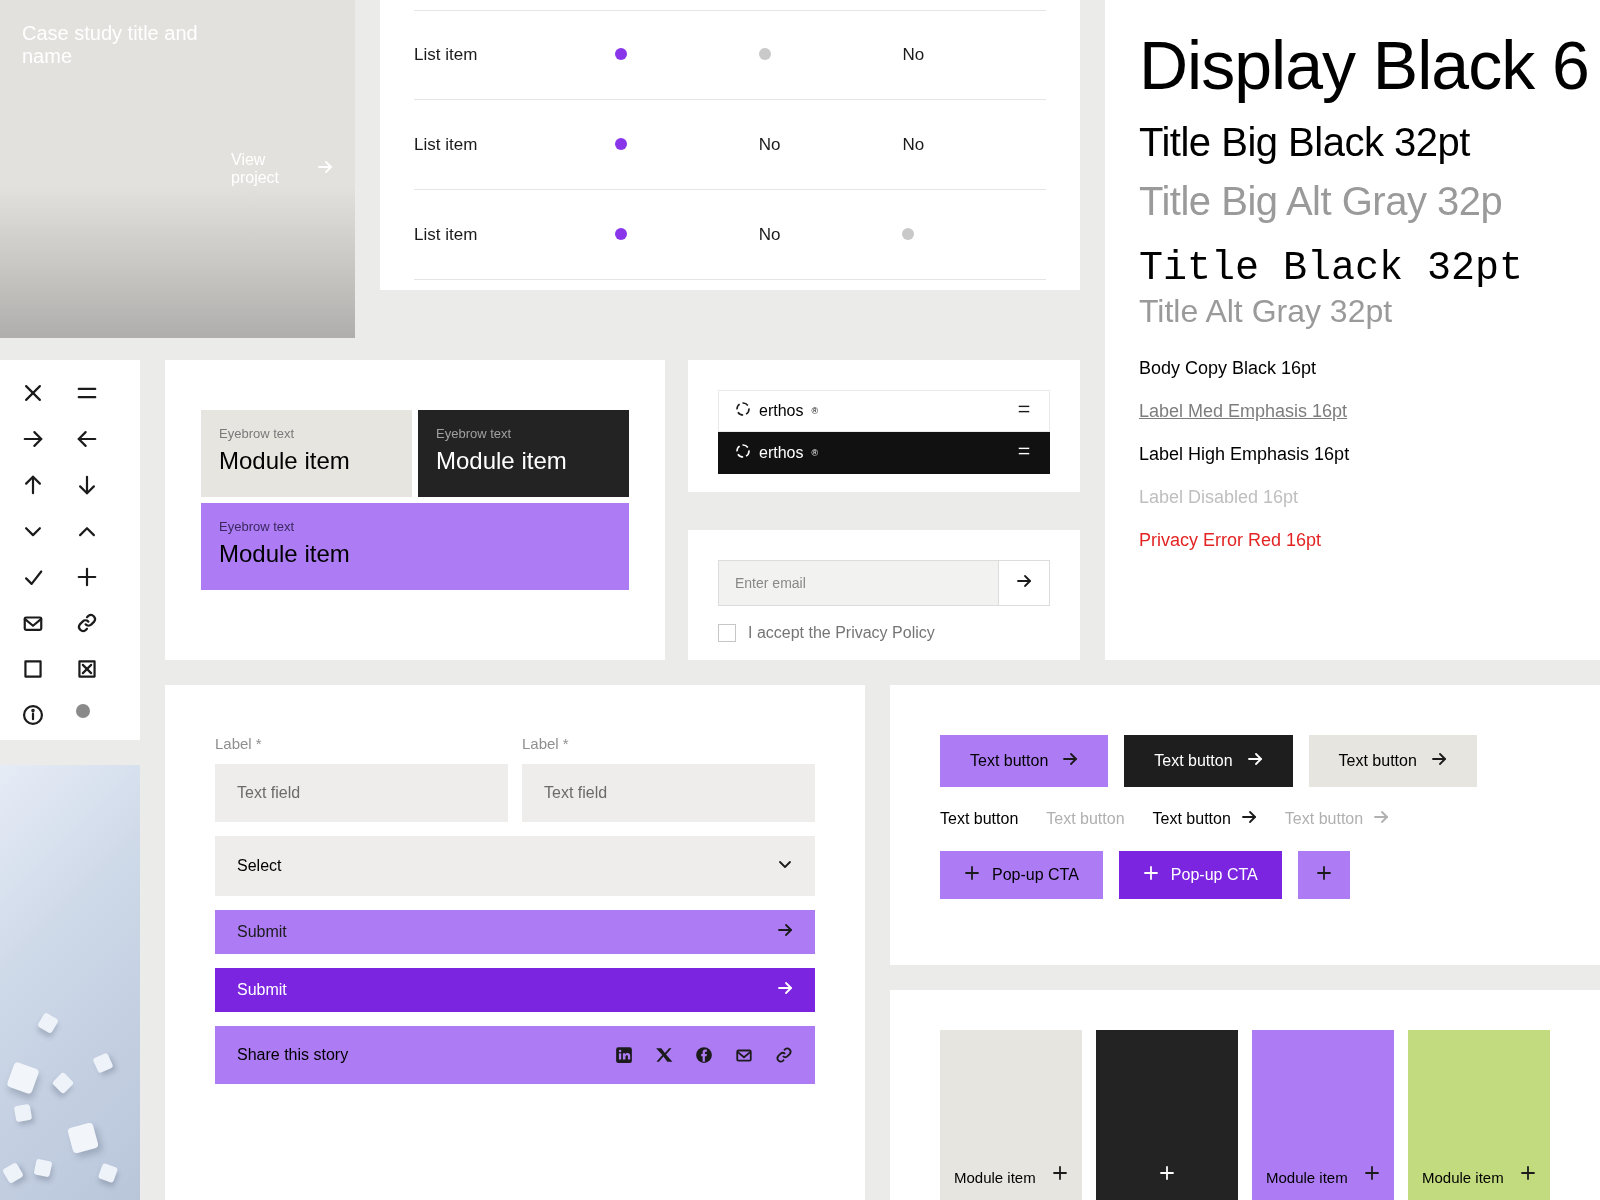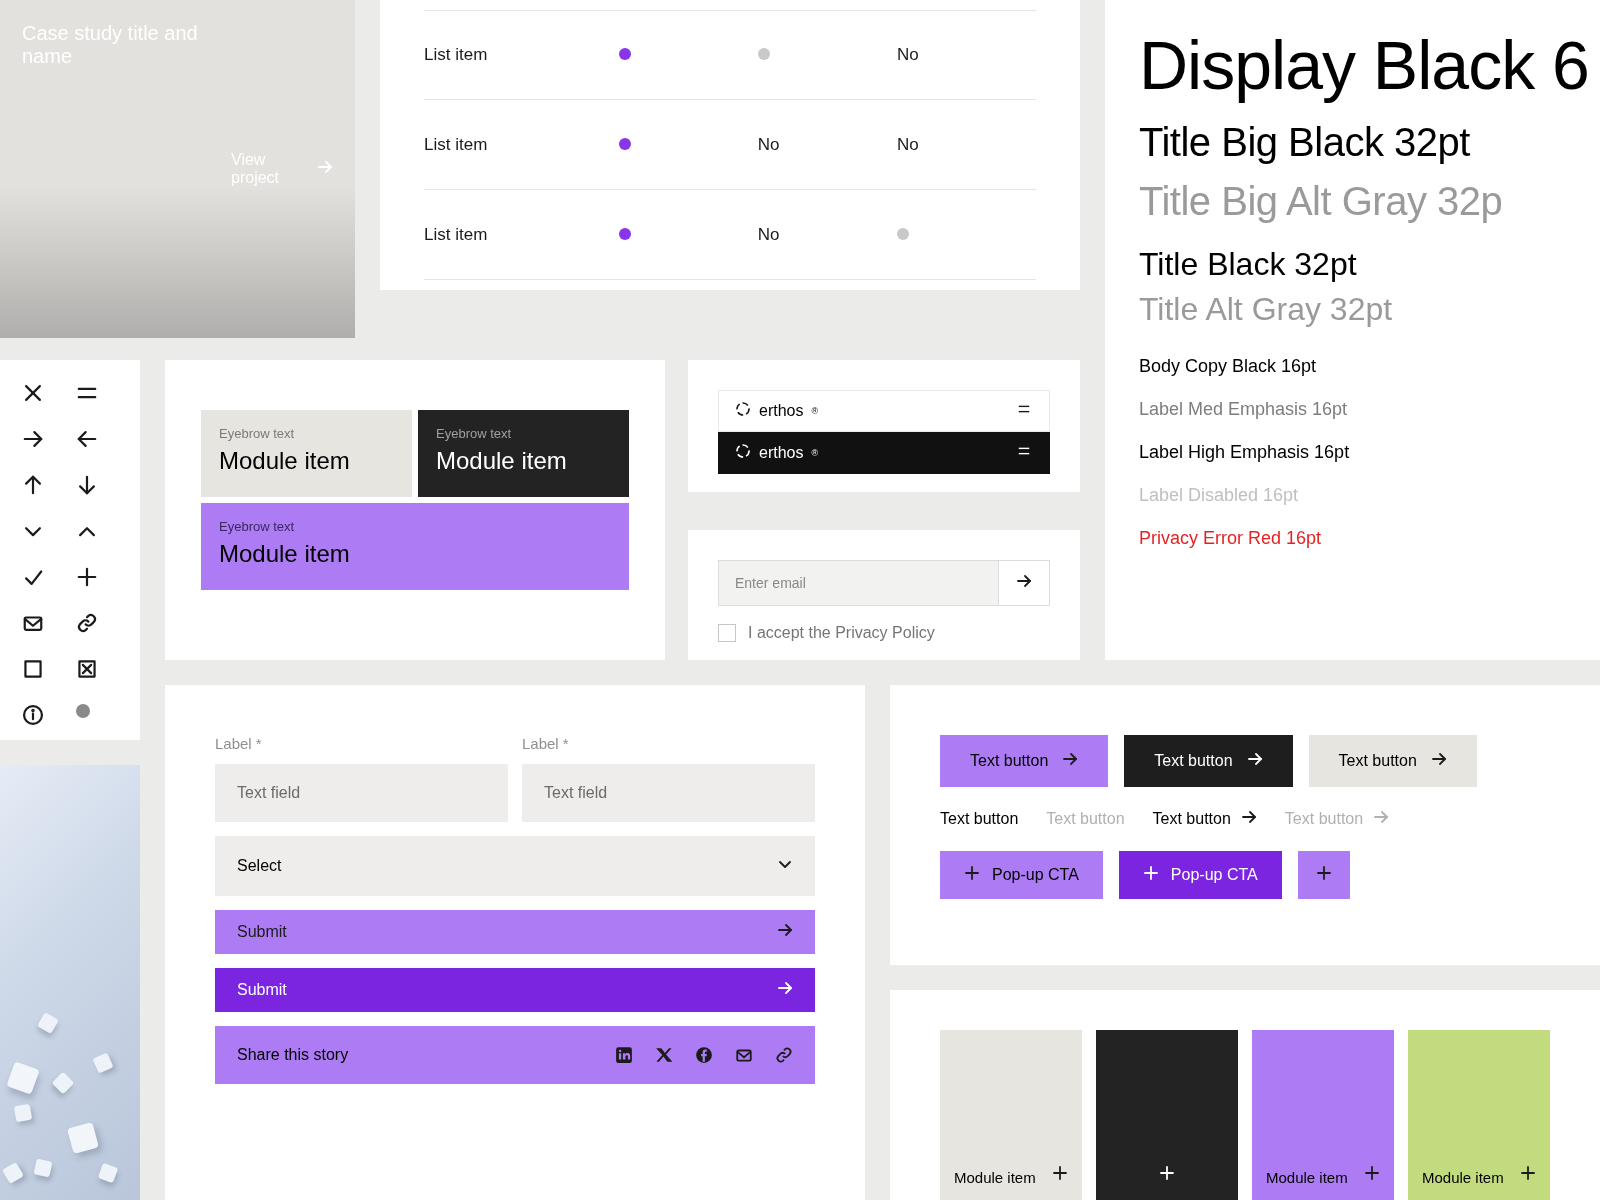--- a/index.html
+++ b/index.html
@@ -18,38 +18,38 @@
     left: 0; top: 0; width: 355px; height: 338px;
     background: linear-gradient(to bottom, #e2e1dd 0%, #e2e1dd 55%, #c9c8c4 78%, #afaead 100%);
     padding: 22px;
     display: flex; flex-direction: row; justify-content: flex-end;
     color: #fff;
   }
   .case-study .title { font-size: 20px; font-weight: 400; margin-bottom: 14px; }
   .case-study .link { font-size: 16px; display: flex; align-items: center; gap: 10px; }
 
   
-  .list-table { left: 380px; top: 0; width: 700px; height: 290px; padding: 10px 44px 24px; }
+  .list-table { left: 380px; top: 0; width: 700px; height: 290px; padding: 10px 34px 24px; }
   .lt-row { display: flex; align-items: center; height: 90px; border-bottom: 1px solid #e5e5e5; }
   .lt-row:first-child { border-top: 1px solid #e5e5e5; }
   .lt-cell { flex:1; font-size: 17px; color: #1b1b1b; }
   .lt-cell:first-child { flex: 1.4; }
   .dot { width: 12px; height: 12px; border-radius: 50%; display: inline-block; }
   .dot.purple { background: #8936ea; }
   .dot.gray { background: #c9c9c9; }
 
   
   .typo { left: 1105px; top: 0; width: 495px; height: 660px; padding: 26px 34px; overflow: hidden; }
   .typo .display { font-size: 68px; font-weight: 500; letter-spacing: -1px; white-space: nowrap; margin-bottom: 16px; }
   .typo .t-big-black { font-size: 40px; font-weight: 500; letter-spacing: -0.5px; margin-bottom: 14px; }
   .typo .t-big-gray { font-size: 40px; font-weight: 400; color: #9a9a9a; letter-spacing: -0.5px; margin-bottom: 22px; white-space: nowrap; }
-  .typo .t-black { font-size: 32px; font-weight: 500; margin-bottom: 8px; }
+  .typo .t-black { font-size: 40px; font-weight: 500; margin-bottom: 2px; font-family: Liberation Mono, monospace; }
   .typo .t-gray { font-size: 32px; font-weight: 400; color: #9a9a9a; margin-bottom: 28px; }
   .typo .body-copy { font-size: 18px; margin-bottom: 22px; }
-  .typo .label-med { font-size: 18px; color: #7d7d7d; margin-bottom: 22px; }
+  .typo .label-med { font-size: 18px; color: #7d7d7d; margin-bottom: 22px; text-decoration: underline; }
   .typo .label-high { font-size: 18px; margin-bottom: 22px; }
   .typo .label-disabled { font-size: 18px; color: #bfbfbf; margin-bottom: 22px; }
   .typo .caption-error { font-size: 18px; color: #e32424; }
 
   
   .icon-grid { left: 0; top: 360px; width: 140px; height: 380px; padding: 22px 22px; }
   .icon-grid .row { display: flex; gap: 32px; margin-bottom: 24px; }
   .ico { width: 22px; height: 22px; display:flex; align-items:center; justify-content:center; color:#1b1b1b; }
   .ico svg { width: 22px; height: 22px; stroke: #1b1b1b; stroke-width: 1.6; fill: none; stroke-linecap: round; stroke-linejoin: round; }
   .ico.solid-dot { width:14px; height:14px; background:#8a8a8a; border-radius:50%; }

